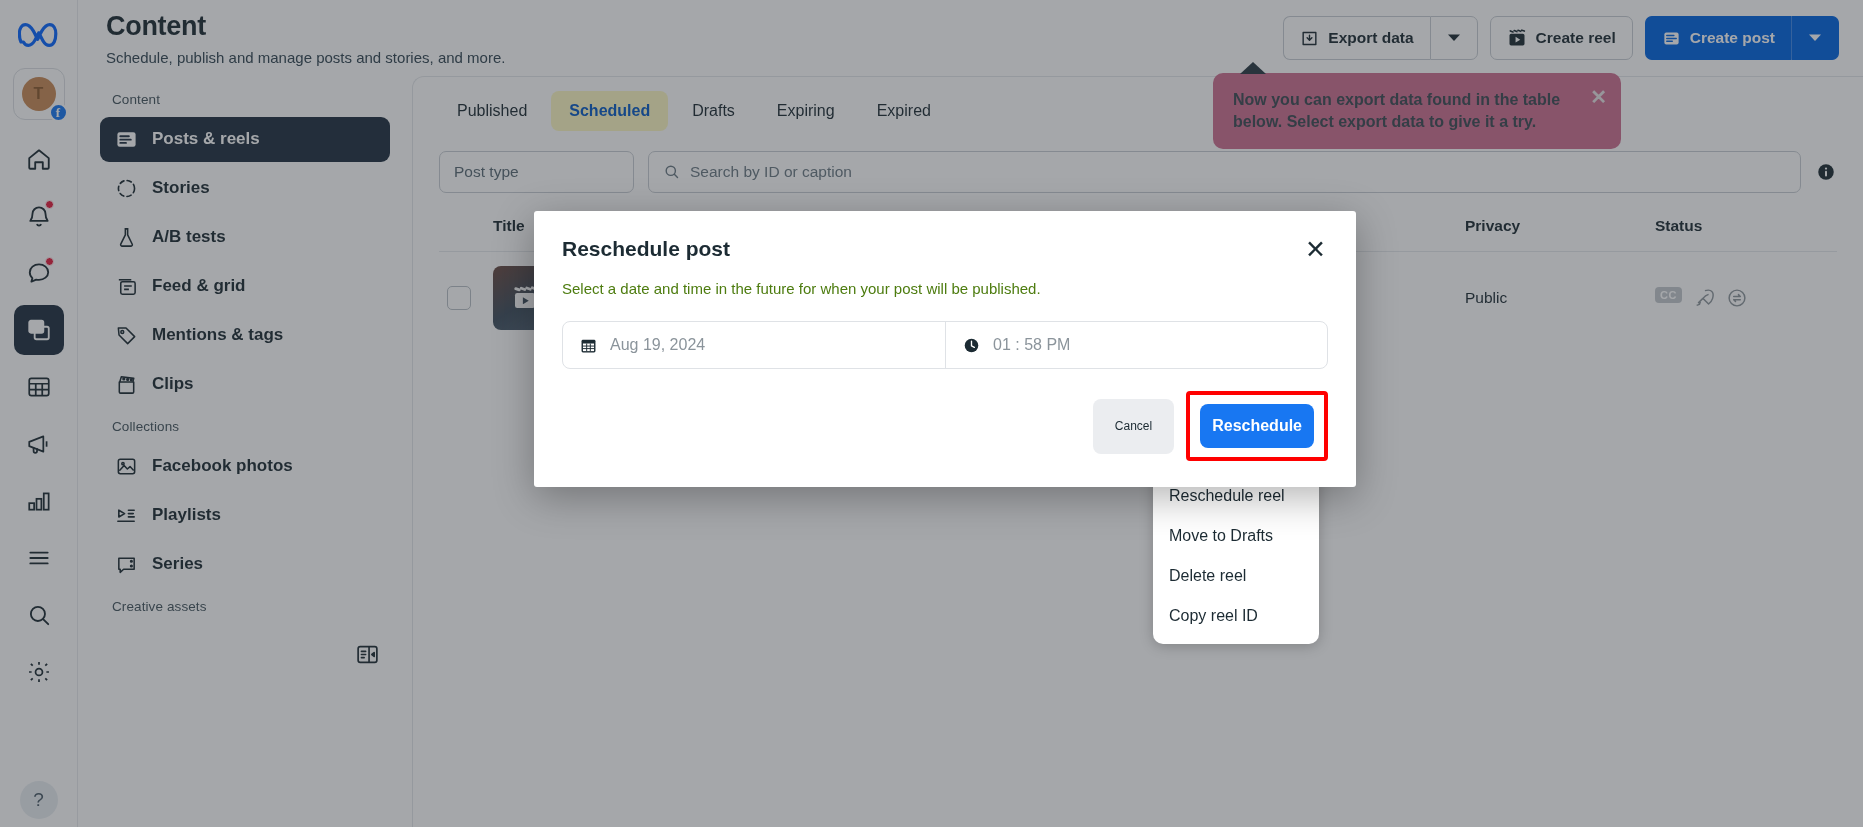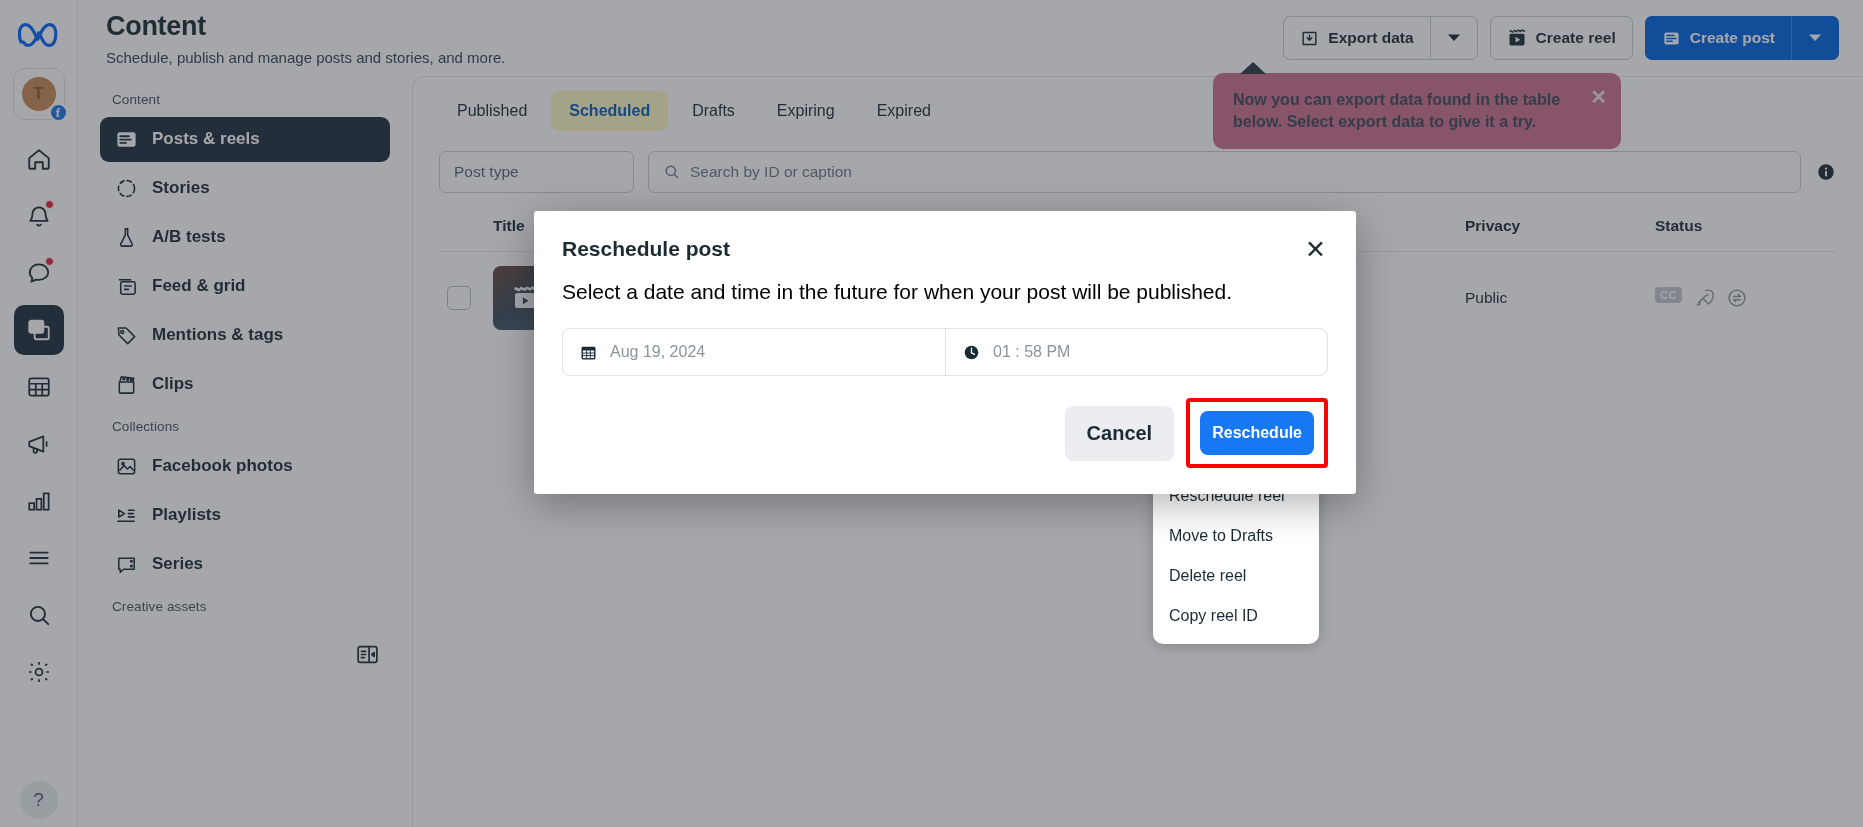--- a/index.html
+++ b/index.html
@@ -243,41 +243,41 @@
     box-shadow: 0 10px 40px rgba(0,0,0,.30);
     z-index: 40;
     padding: 0;
   }
   .modal-head {
     display: flex; align-items: flex-start; justify-content: space-between;
     padding: 26px 28px 0 28px;
   }
   .modal-title { font-size: 21px; font-weight: 700; color: #1c2b33; }
   .modal-close { font-size: 25px; color: #1c2b33; line-height: 1; padding: 0 2px; }
-  .modal-desc { padding: 18px 19px 0 28px; font-size: 21px; color: #000000; }
+  .modal-desc { padding: 18px 19px 0 28px; font-size: 15px; color: #4d7c0f; }
   .dt-row {
     margin: 24px 28px 0 28px;
     display: flex;
     border: 1px solid #dfe2e6; border-radius: 8px;
     overflow: hidden; height: 48px;
   }
   .dt-cell {
     flex: 1 1 50%;
     display: flex; align-items: center; gap: 12px;
     padding: 0 16px; color: #8b949b; font-size: 16px;
   }
   .dt-cell + .dt-cell { border-left: 1px solid #dfe2e6; }
   .modal-foot {
     display: flex; align-items: center; justify-content: flex-end;
     gap: 4px; padding: 22px 28px 26px 28px;
   }
   .btn-cancel {
     height: 55px; padding: 0 22px; border-radius: 8px;
     background: #ebedf0; color: #1c2b33;
-    font-size: 20px; font-weight: 700;
+    font-size: 12px; font-weight: 400;
     display:flex;align-items:center;justify-content:center;
   }
   .btn-reschedule {
     height: 44px; padding: 0 12px; border-radius: 8px;
     background: #1877f2; color: #fff;
     font-size: 16px; font-weight: 700;
     display:flex;align-items:center;justify-content:center;
   }
   .hl-box {
     border: 4px solid #ff0000; border-radius: 4px;

